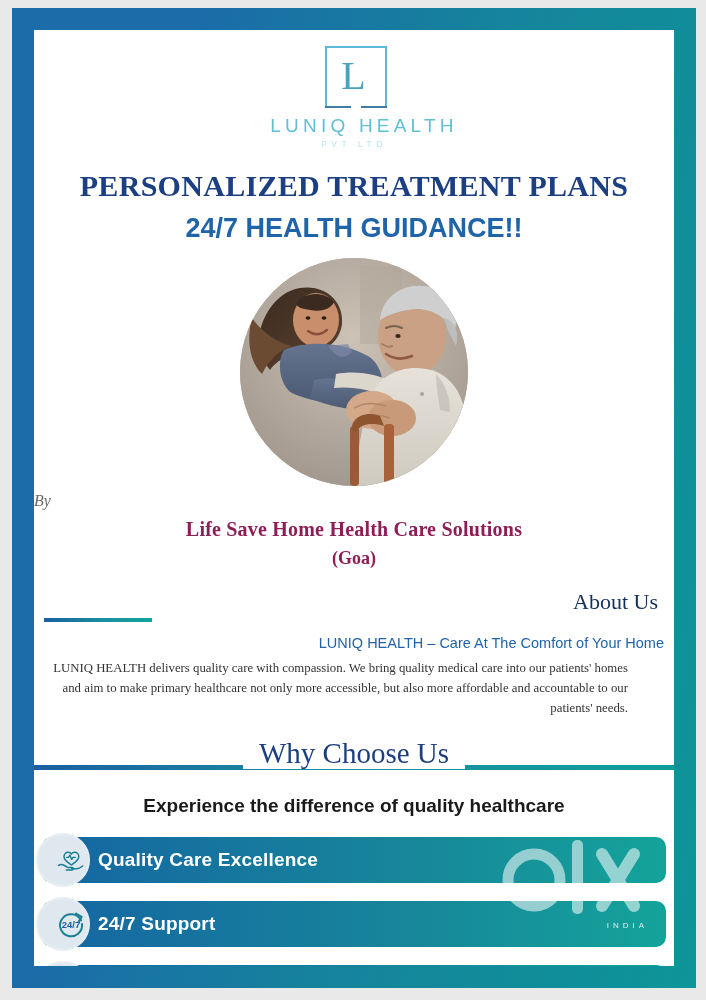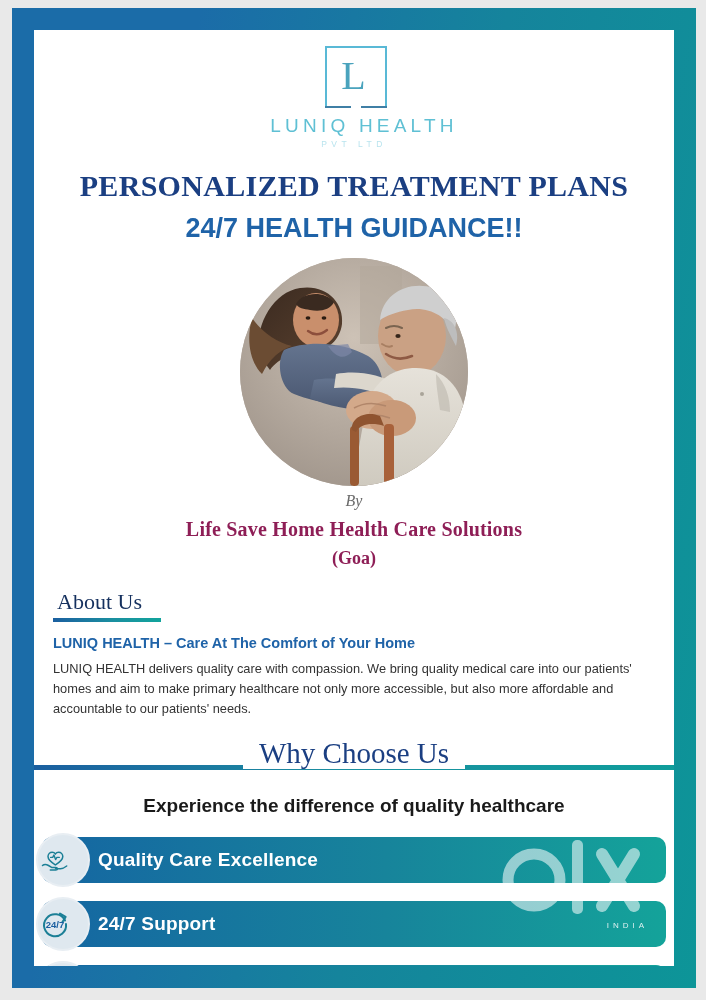--- a/index.html
+++ b/index.html
@@ -124,21 +124,21 @@
     width: 228px;
     height: 228px;
     border-radius: 50%;
     overflow: hidden;
     position: relative;
     background: #b9aea3;
   }
 
   
   #by-label {
-    text-align: center;
+    text-align: left;
     margin-top: 6px;
     font-family: "Liberation Serif", serif;
     font-style: italic;
     font-size: 16px;
     color: #6b6b6b;
   }
   #company-name {
     text-align: center;
     margin-top: 8px;
     font-family: "Liberation Serif", serif;
@@ -150,46 +150,47 @@
   #company-city {
     text-align: center;
     margin-top: 7px;
     font-family: "Liberation Serif", serif;
     font-weight: 700;
     font-size: 18px;
     color: #8e1e56;
   }
 
   
-  #about-section { margin-top: 20px; padding: 0 19px; }
+  #about-section { margin-top: 20px; padding: 0 10px; text-align: right; }
   #about-heading {
     font-family: "Liberation Serif", serif;
     font-size: 22px;
     color: #15305e;
     display: inline-block;
     padding: 0 6px 2px 4px;
   }
   #about-rule {
     height: 4px;
     width: 108px;
     margin-top: 1px;
     background: linear-gradient(90deg, #1b5fa0 0%, #1a8fa0 55%, #12a49c 100%);
   }
   #about-subheading {
     margin-top: 13px;
     font-size: 14.5px;
-    font-weight: 700;
+    font-weight: 400;
     color: #1f63a8;
   }
   #about-body {
     margin-top: 8px;
     font-size: 12.8px;
     line-height: 1.55;
     color: #333333;
     max-width: 584px;
+    font-family: Liberation Serif, serif;
   }
 
   
   #why-band {
     margin-top: 19px;
     position: relative;
     height: 44px;
   }
   #why-rule {
     position: absolute;
@@ -247,21 +248,21 @@
     position: absolute;
     left: -6px;
     top: -4px;
     width: 54px;
     height: 54px;
     border-radius: 50%;
     background: #dfe8ef;
     border: 2px solid #e8eef3;
     display: flex;
     align-items: center;
-    justify-content: flex-start;
+    justify-content: flex-end;
   }
   .pill-icon svg { display: block; }
 
   
   #olx-watermark {
     position: absolute;
     right: 6px;
     bottom: 46px;
     width: 168px;
     height: 92px;

